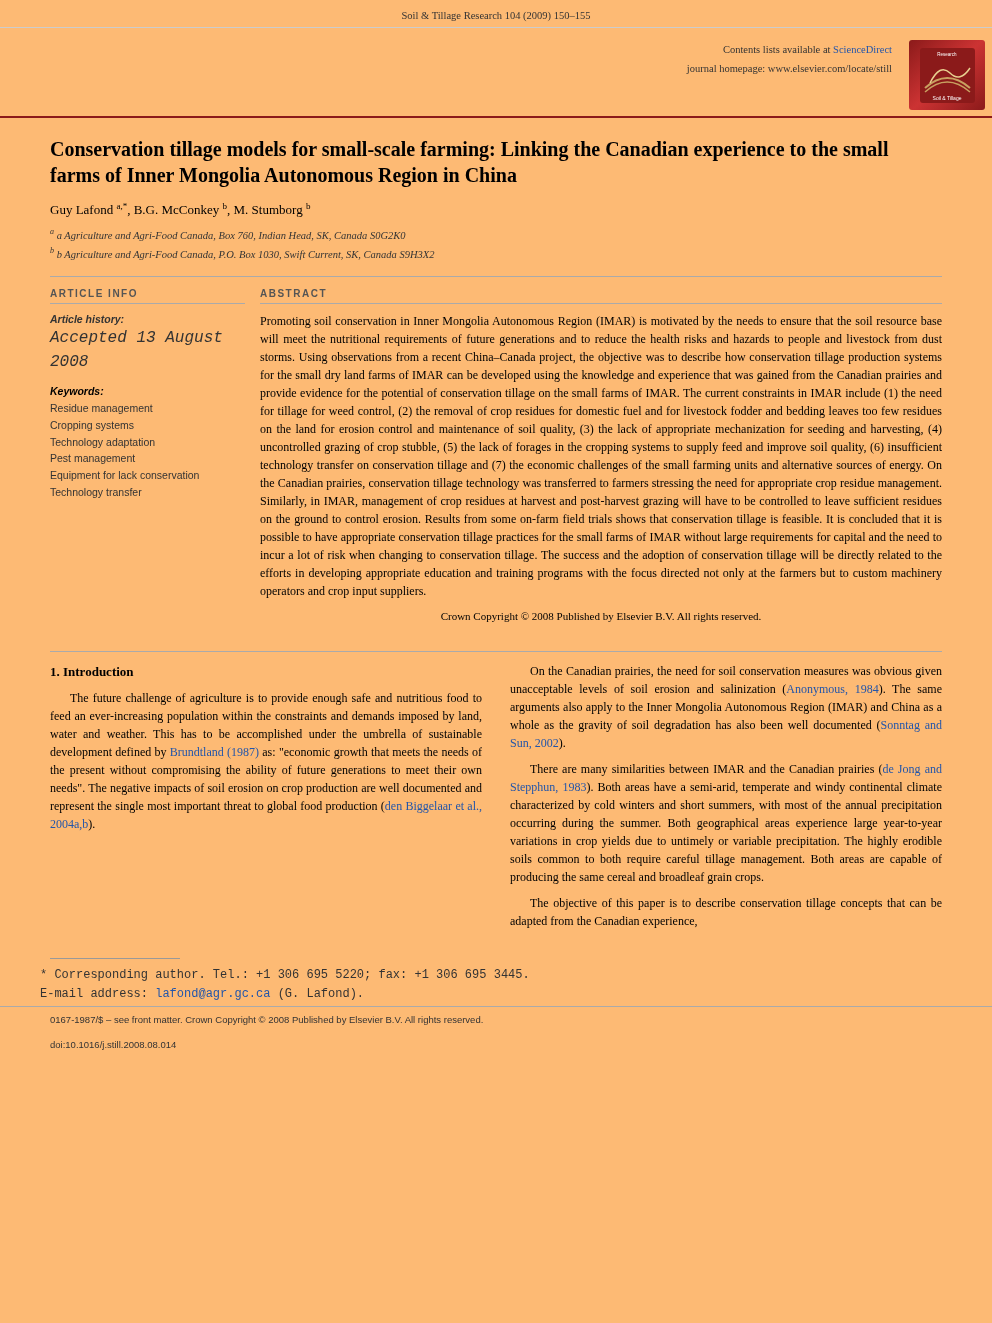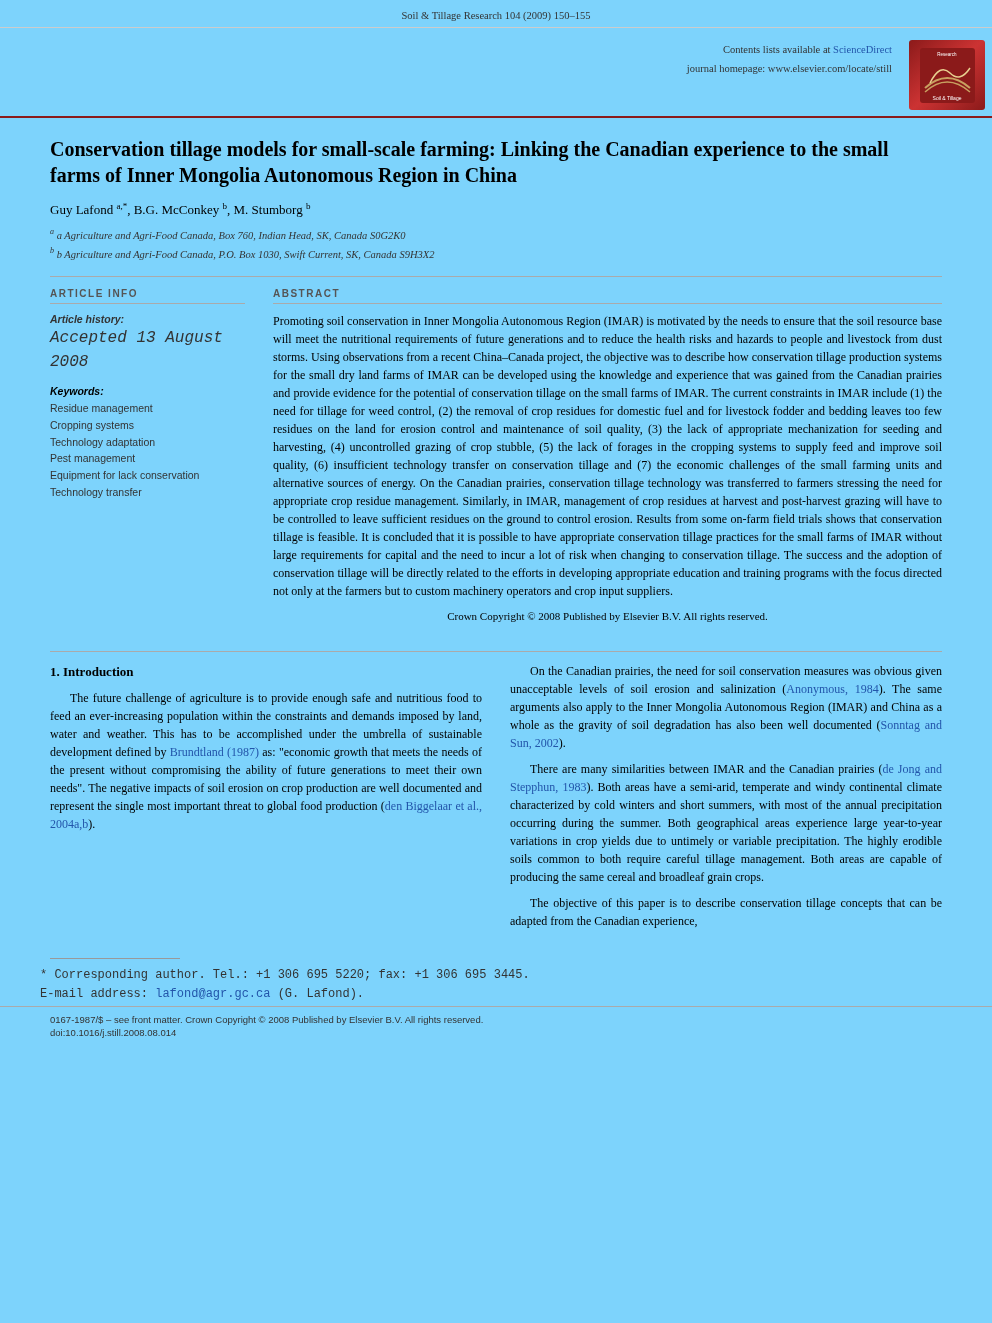--- a/index.html
+++ b/index.html
@@ -6,21 +6,21 @@
     body {
       font-family: 'Times New Roman', Times, serif;
       background: #fff;
       color: #000;
       font-size: 13px;
       line-height: 1.45;
     }
     .page {
       width: 992px;
       min-height: 1323px;
-      background: #7dd3fc;
+      background: #fdba74;
       padding: 0;
       position: relative;
     }
     
     .journal-header {
       text-align: center;
       font-size: 10.5px;
       color: #333;
       padding: 8px 0 4px 0;
       border-bottom: 1px solid #ccc;
@@ -147,21 +147,21 @@
     }
     
     .section-divider {
       border: none;
       border-top: 1px solid #aaa;
       margin: 10px 0;
     }
     
     .two-col {
       display: flex;
-      gap: 28px;
+      gap: 15px;
       margin-bottom: 20px;
     }
     .col-left {
       width: 195px;
       min-width: 195px;
     }
     .col-right {
       flex: 1;
     }
     .section-header {
@@ -253,21 +253,21 @@
     .ref-link {
       color: #2255aa;
       text-decoration: none;
     }
     
     .page-footer {
       border-top: 1px solid #aaa;
       padding: 6px 50px 8px 50px;
       display: flex;
       flex-direction: column;
-      gap: 0;
+      gap: 12px;
     }
     .footer-note {
       font-size: 9.5px;
       color: #333;
       font-family: Arial, sans-serif;
     }
     .footnote-line {
       border: none;
       border-top: 1px solid #999;
       width: 130px;

